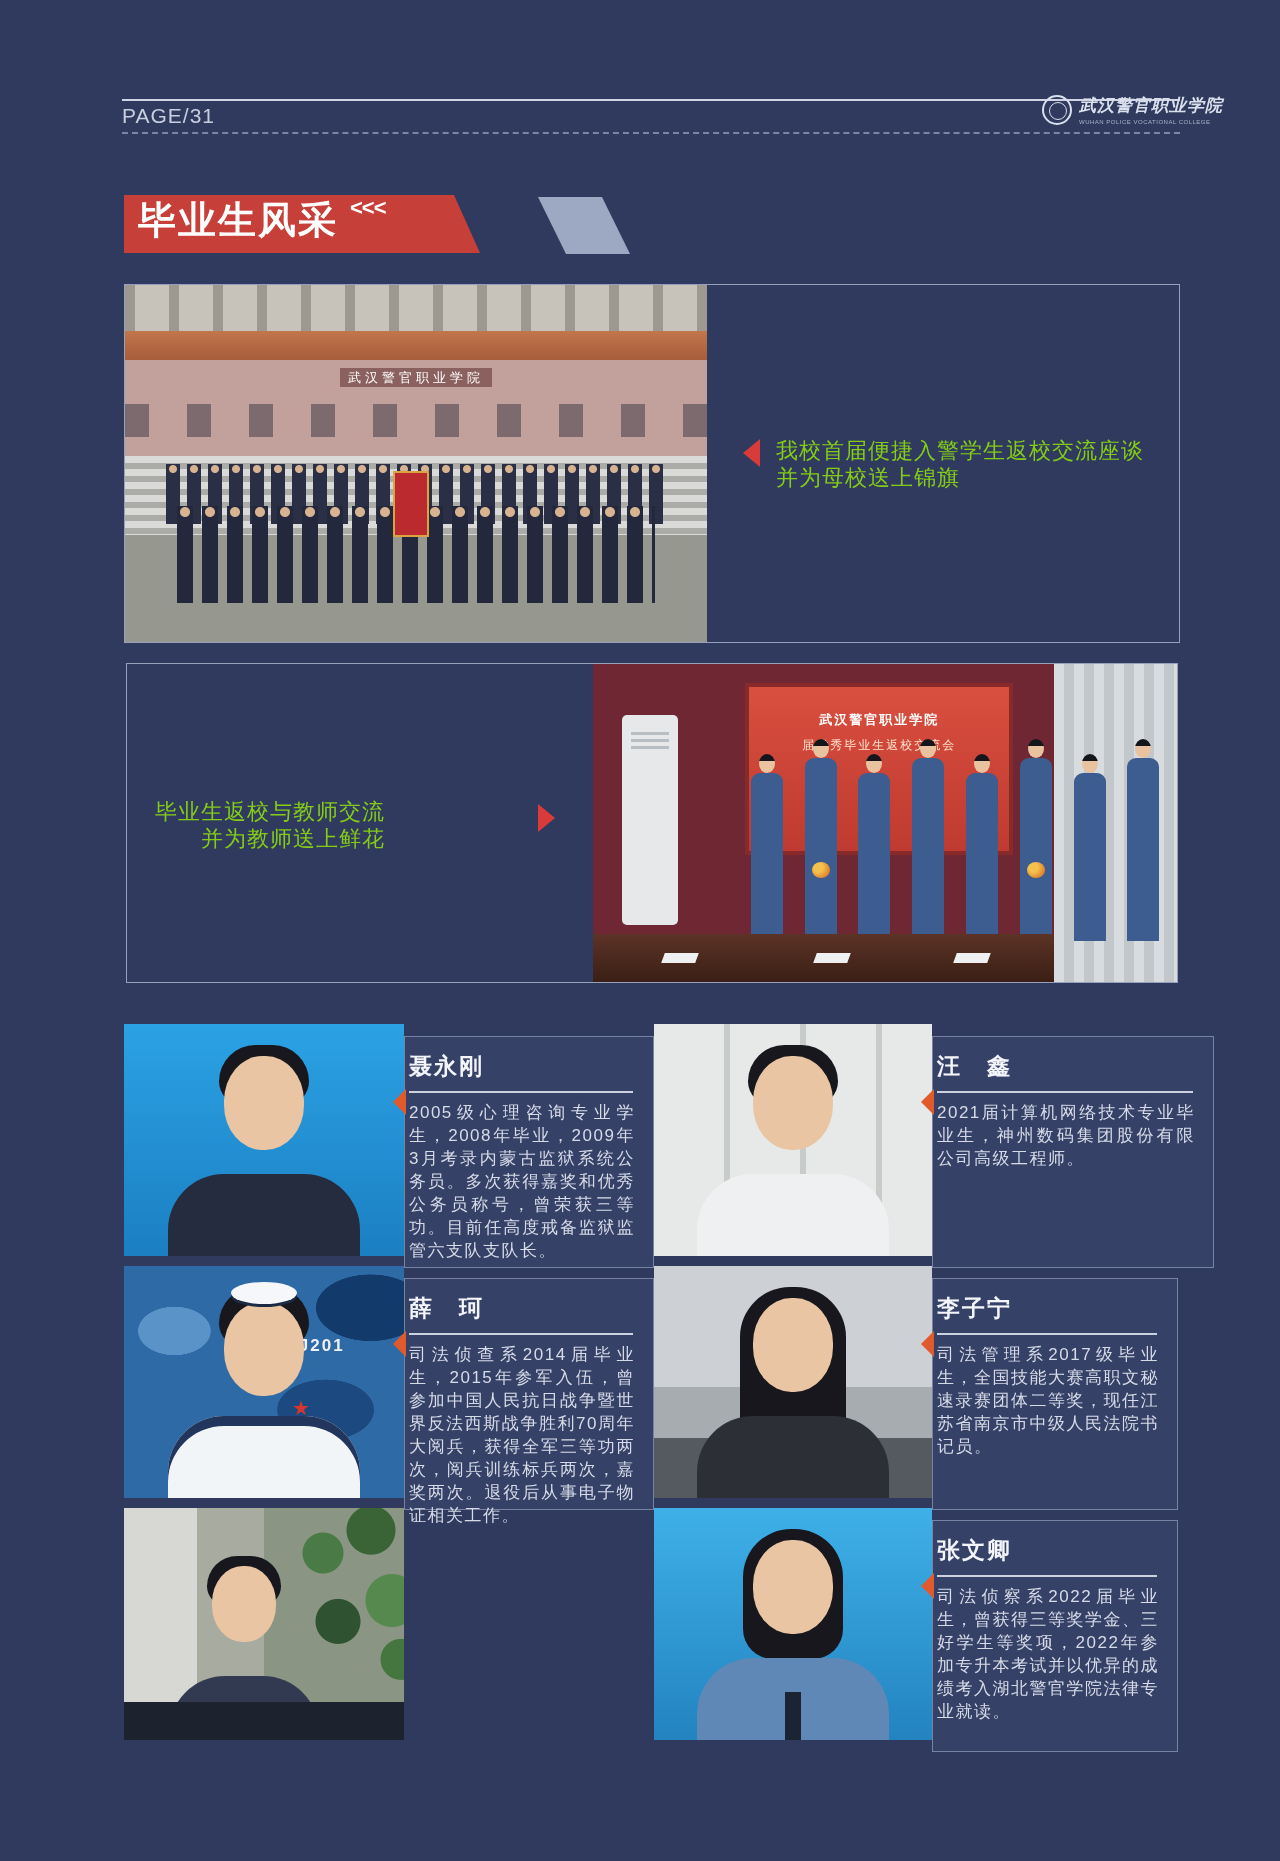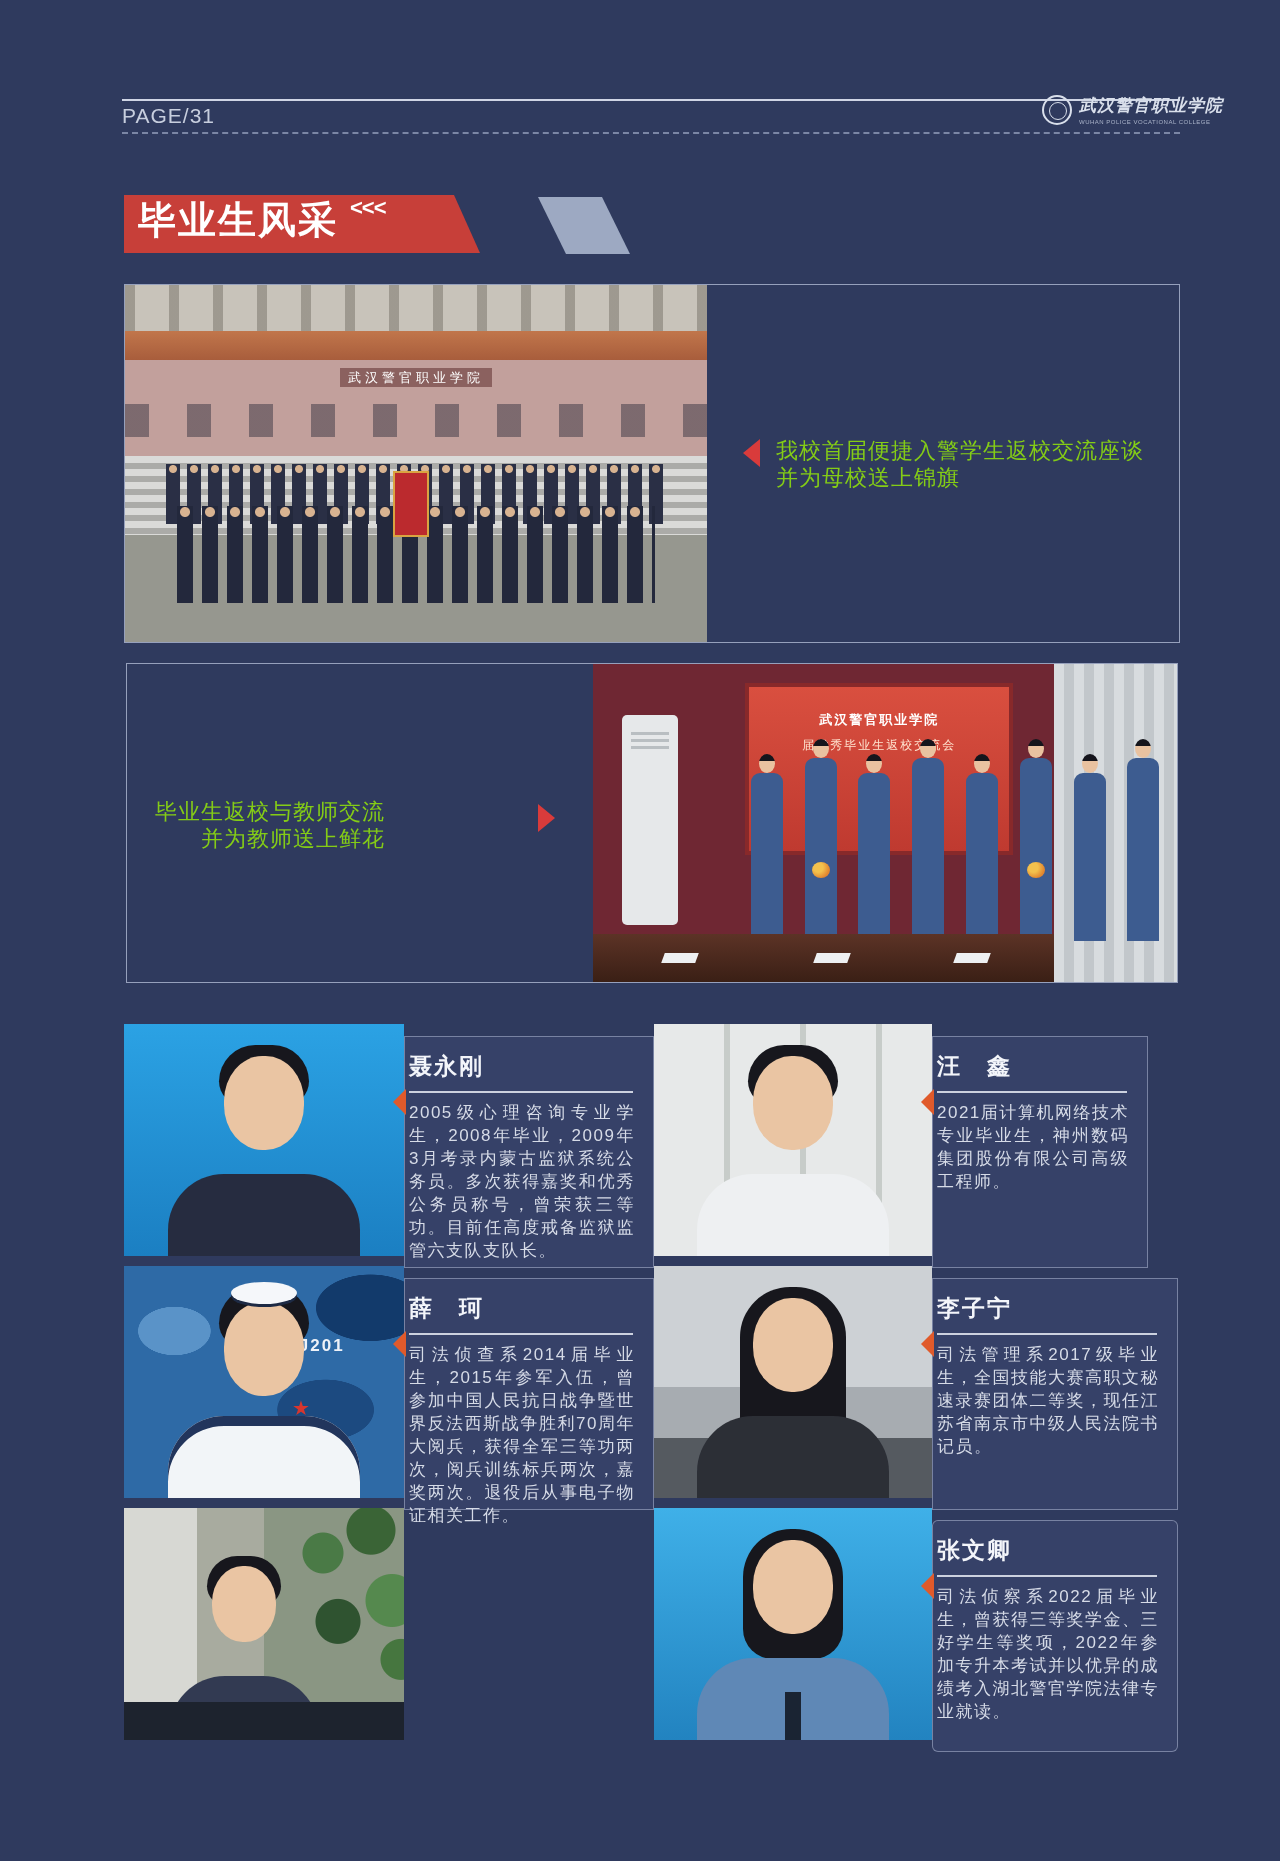--- a/index.html
+++ b/index.html
@@ -214,21 +214,21 @@
   </div>
   <div class="gpanel" style="left:280px;width:250px;">
     <div class="gname">聂永刚</div>
     <div class="gbio">2005级心理咨询专业学生，2008年毕业，2009年3月考录内蒙古监狱系统公务员。多次获得嘉奖和优秀公务员称号，曾荣获三等功。目前任高度戒备监狱监管六支队支队长。</div>
   </div>
   <div class="gphoto p-wangxin" style="left:530px;width:278px;">
     <div class="hair"></div>
     <div class="face"></div>
     <div class="torso"></div>
   </div>
-  <div class="gpanel" style="left:808px;width:216px;">
+  <div class="gpanel" style="left:808px;width:282px;">
     <div class="gname">汪　鑫</div>
     <div class="gbio">2021届计算机网络技术专业毕业生，神州数码集团股份有限公司高级工程师。</div>
   </div>
 </div>
 
 <div class="grow" style="top:1266px;">
   <div class="gphoto p-xueke" style="left:0;width:280px;">
     <div class="ship-mark">TJ201</div>
     <div class="ship-star">★</div>
     <div class="hair"></div>
@@ -258,17 +258,17 @@
     <div class="torso"></div>
     <div class="plant"></div>
     <div class="desk"></div>
   </div>
   <div class="gphoto p-zwq" style="left:530px;width:278px;">
     <div class="hair long"></div>
     <div class="face"></div>
     <div class="torso"></div>
     <div class="tie"></div>
   </div>
-  <div class="gpanel" style="left:808px;width:246px;border-radius:6px;">
+  <div class="gpanel" style="left:808px;width:246px;">
     <div class="gname">张文卿</div>
     <div class="gbio">司法侦察系2022届毕业生，曾获得三等奖学金、三好学生等奖项，2022年参加专升本考试并以优异的成绩考入湖北警官学院法律专业就读。</div>
   </div>
 </div>
 
 </body></html>

